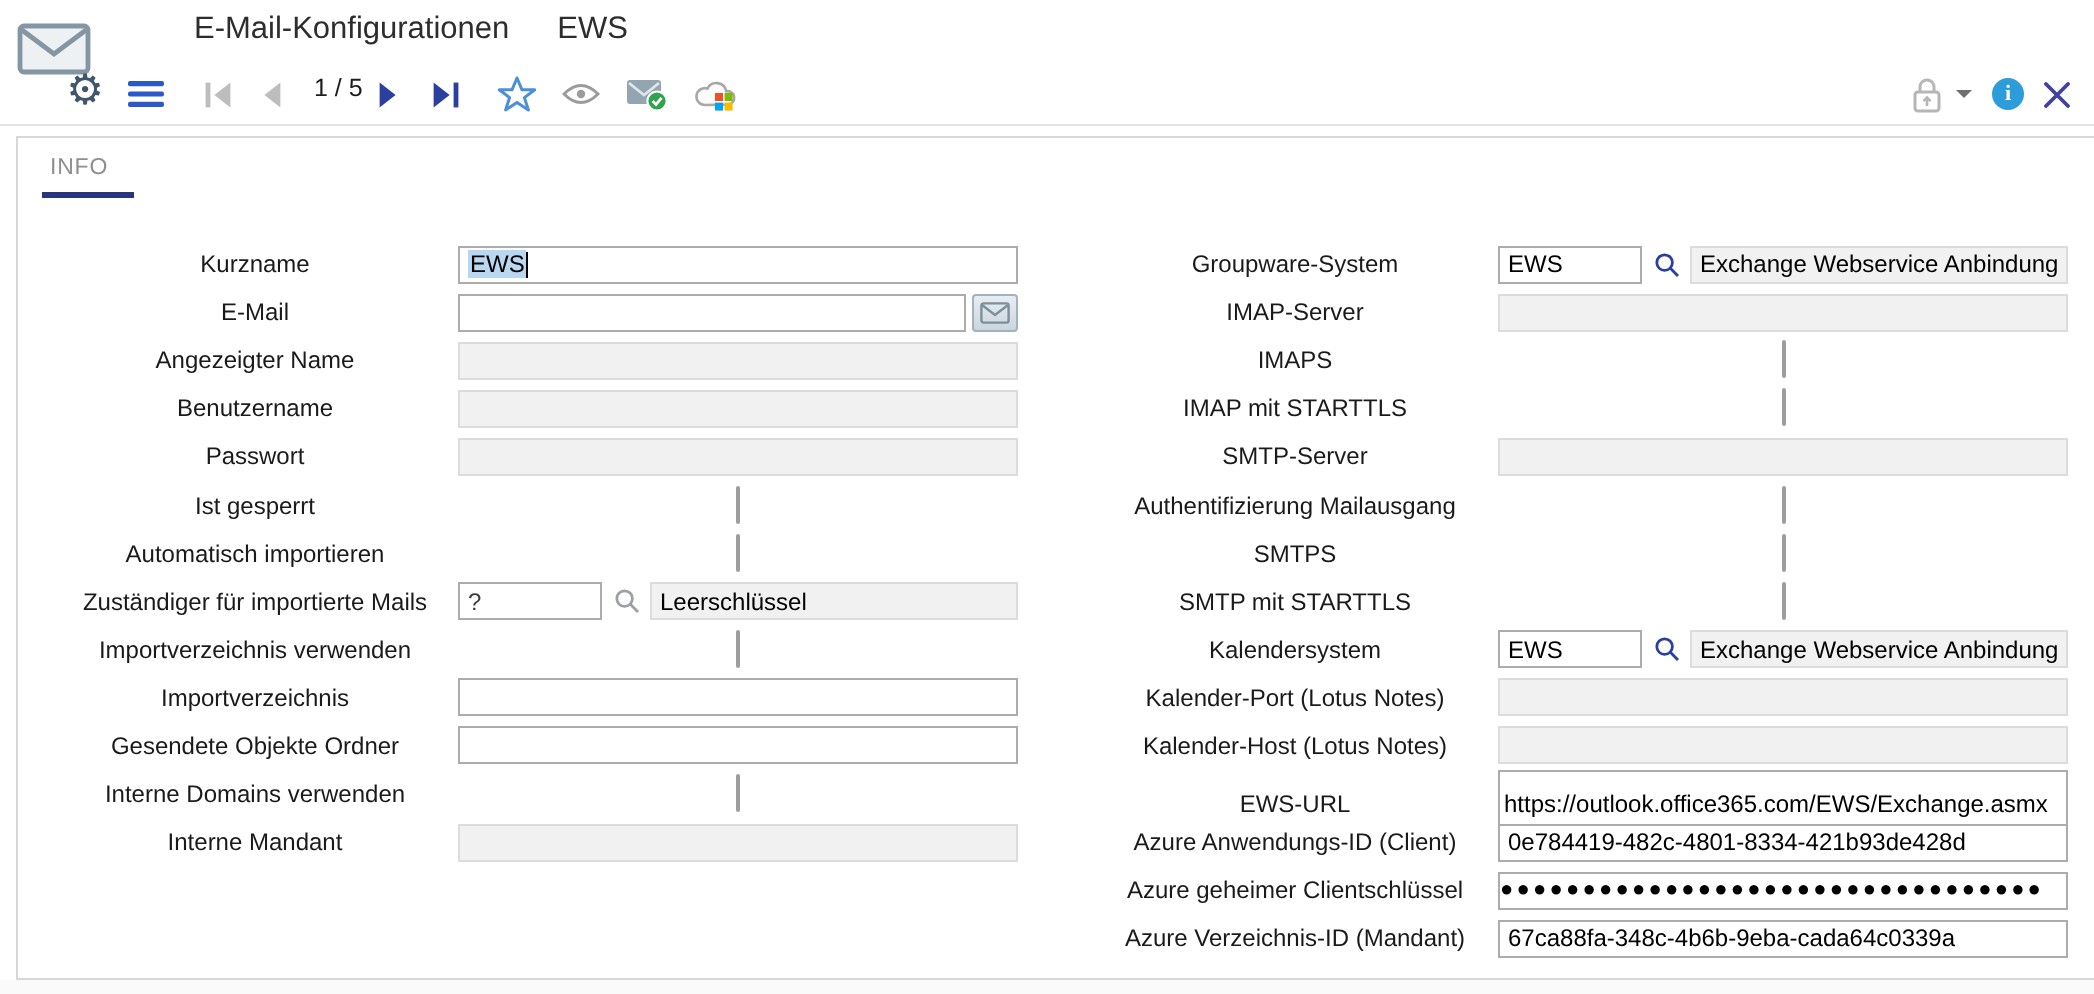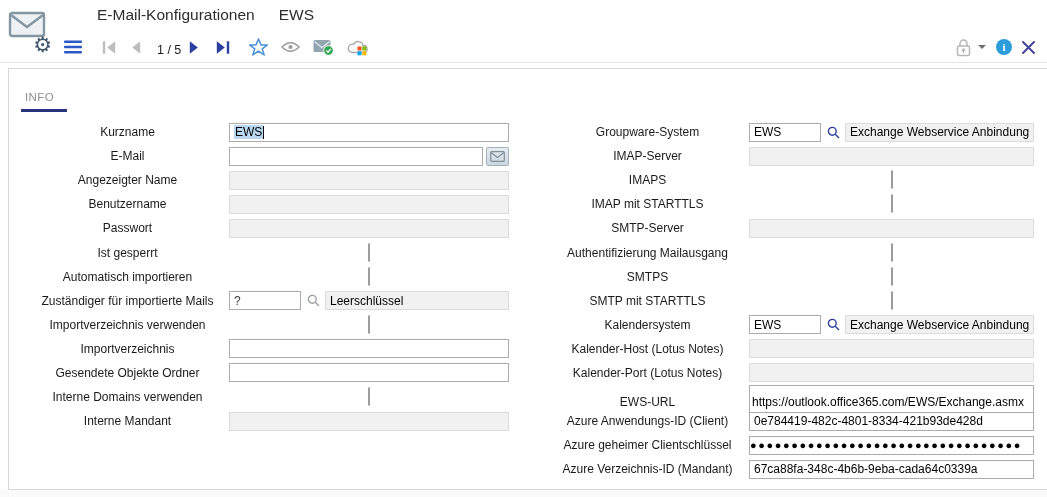--- a/index.html
+++ b/index.html
@@ -9,39 +9,39 @@
 
   
   .appicon { position:absolute; left:8px; top:8px; width:46px; height:48px; }
   .appicon svg { position:absolute; left:0; top:2px; }
   .appicon .gear { position:absolute; right:2px; bottom:0; font-size:21px; color:#3f566b;
     font-family:"DejaVu Sans",sans-serif; line-height:1; }
   .titlebar { position:absolute; left:65px; top:6px; display:flex; align-items:baseline;margin-left:32px; }
   .title { font-size:15.5px; color:#2d2d2d; }
   .record { font-size:15.5px; color:#2d2d2d; margin-left:24px; }
 
-  .toolbar { position:absolute; left:64px; top:37px; height:20px; display:flex; align-items:flex-end; }
+  .toolbar { position:absolute; left:64px; top:37px; height:20px; display:flex; align-items:flex-start; }
   .tb { display:inline-flex; align-items:center; justify-content:center; height:20px; cursor:pointer; }
   .pageind { font-size:12.5px; color:#1c1c1c; margin:0 8px; white-space:nowrap; }
 
   .hdr-right { position:absolute; right:12px; top:37px; height:20px; display:flex; align-items:center; gap:10px; }
   .caret-down { width:0; height:0; border-left:4px solid transparent; border-right:4px solid transparent;
     border-top:4px solid #6f6f6f; margin-left:-4px; }
   .infoicon { width:16px; height:16px; border-radius:50%; background:#2d9cdb; color:#fff;
     font-size:11px; font-weight:bold; display:flex; align-items:center; justify-content:center;
     font-family:"Liberation Serif",serif; }
 
   .divider { position:absolute; left:0; top:62px; width:1047px; height:1px; background:#e4e4e4; }
 
   
   .panel { position:absolute; left:8px; top:68px; width:1039px; height:422px;
     background:#fff; border:1px solid #d8d8d8; border-right:none; }
   .bottomstrip { position:absolute; left:0; top:490px; width:1047px; height:7px; background:#fafafa; }
 
-  .tab { position:absolute; left:14px; top:22px; }
+  .tab { position:absolute; left:14px; top:9px; }
   .tab .tablabel { font-size:11.5px; color:#8f8f8f; letter-spacing:.4px; padding:0 2px; }
   .tab .tabline { margin-top:6px; margin-left:-2px; width:46px; height:3px; background:#27357d; }
 
   
   .col { position:absolute; display:grid; grid-auto-rows:24.1px; }
   .col-left  { left:17px; top:51px; width:483px; }
   .col-right { left:537px; top:51px; width:485px; }
   .row { display:grid; grid-template-columns:203px 1fr; align-items:center;text-align:center; }
   .lbl { font-size:12px; color:#1a1a1a; white-space:nowrap; }
 
@@ -353,28 +353,28 @@
               <line x1="8.3" y1="8.3" x2="12" y2="12" stroke="#2b3f9e" stroke-width="1.4"></line>
               </svg>
           </span>
           <div class="fld gray grow">
             <span>Exchange Webservice Anbindung</span>
           </div>
         </div>
       </div>
 
       <div class="row">
+        <span class="lbl">Kalender-Port (Lotus Notes)</span>
+        <div class="fld gray">
+          <span></span>
+        </div>
+      </div>
+
+      <div class="row">
         <span class="lbl">Kalender-Host (Lotus Notes)</span>
-        <div class="fld gray">
-          <span></span>
-        </div>
-      </div>
-
-      <div class="row">
-        <span class="lbl">Kalender-Port (Lotus Notes)</span>
         <div class="fld gray">
           <span></span>
         </div>
       </div>
 
       <div class="row">
         <span class="lbl">EWS-URL</span>
         <div class="fld" style="padding:16px 2px">
           <span>https://outlook.office365.com/EWS/Exchange.asmx</span>
         </div>

